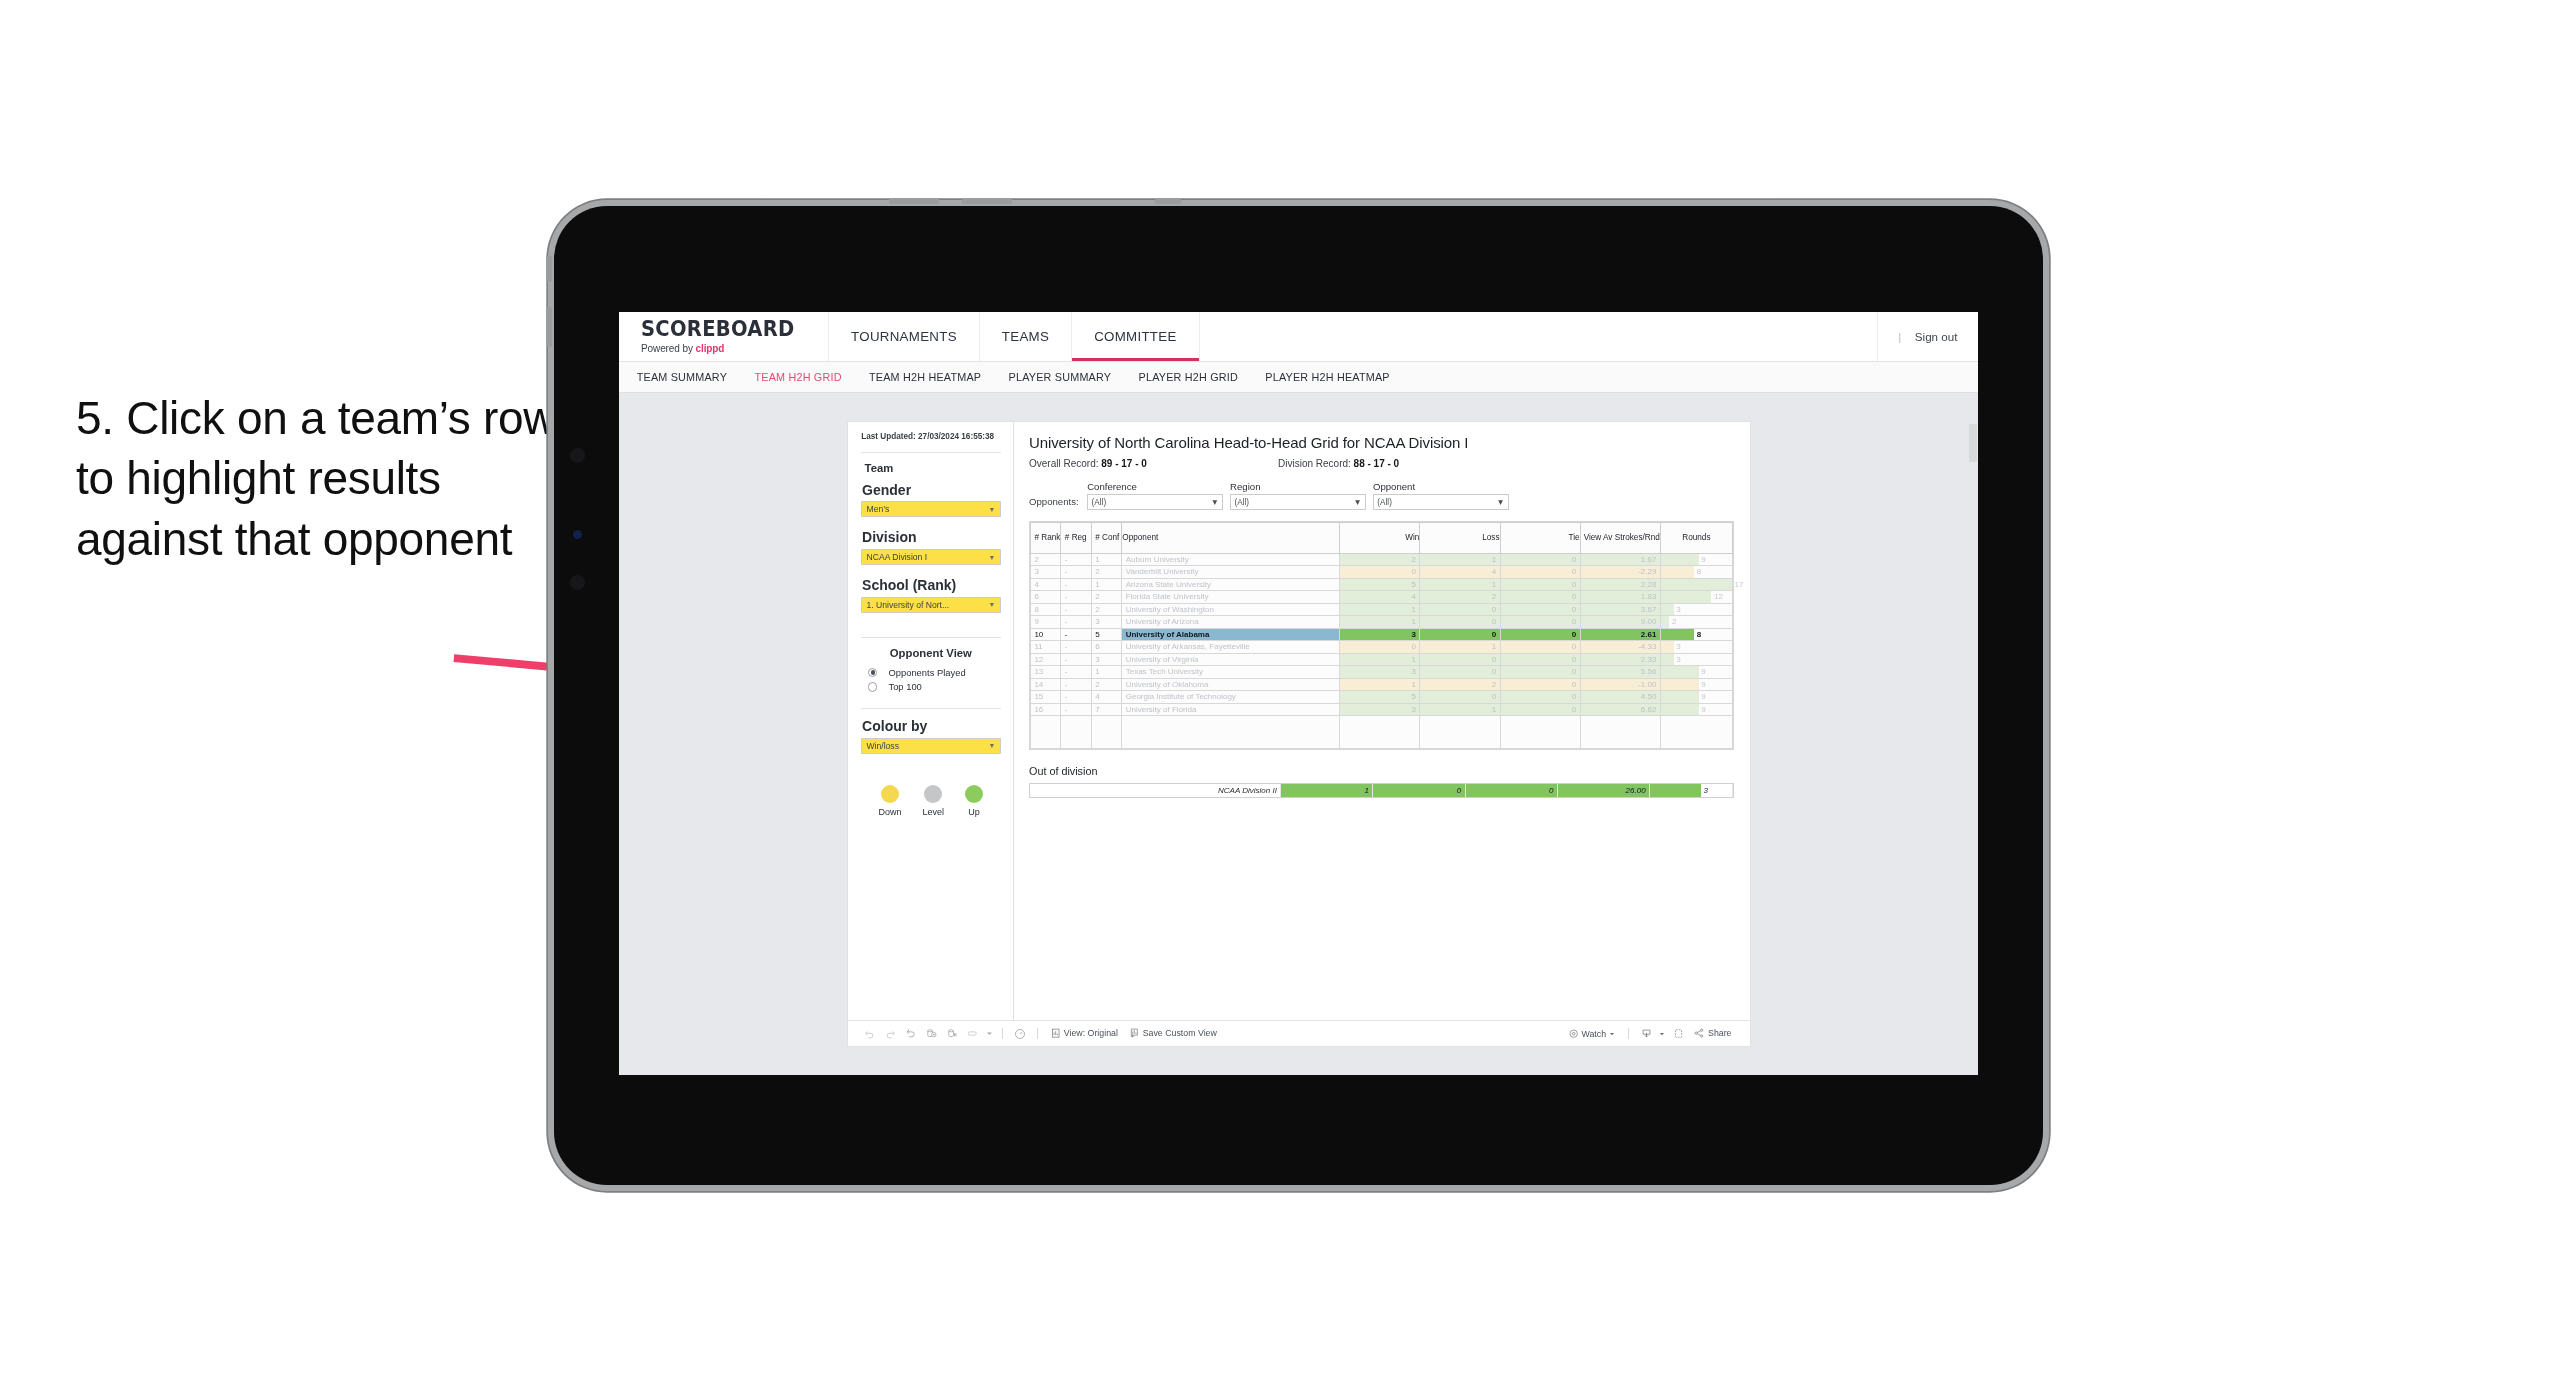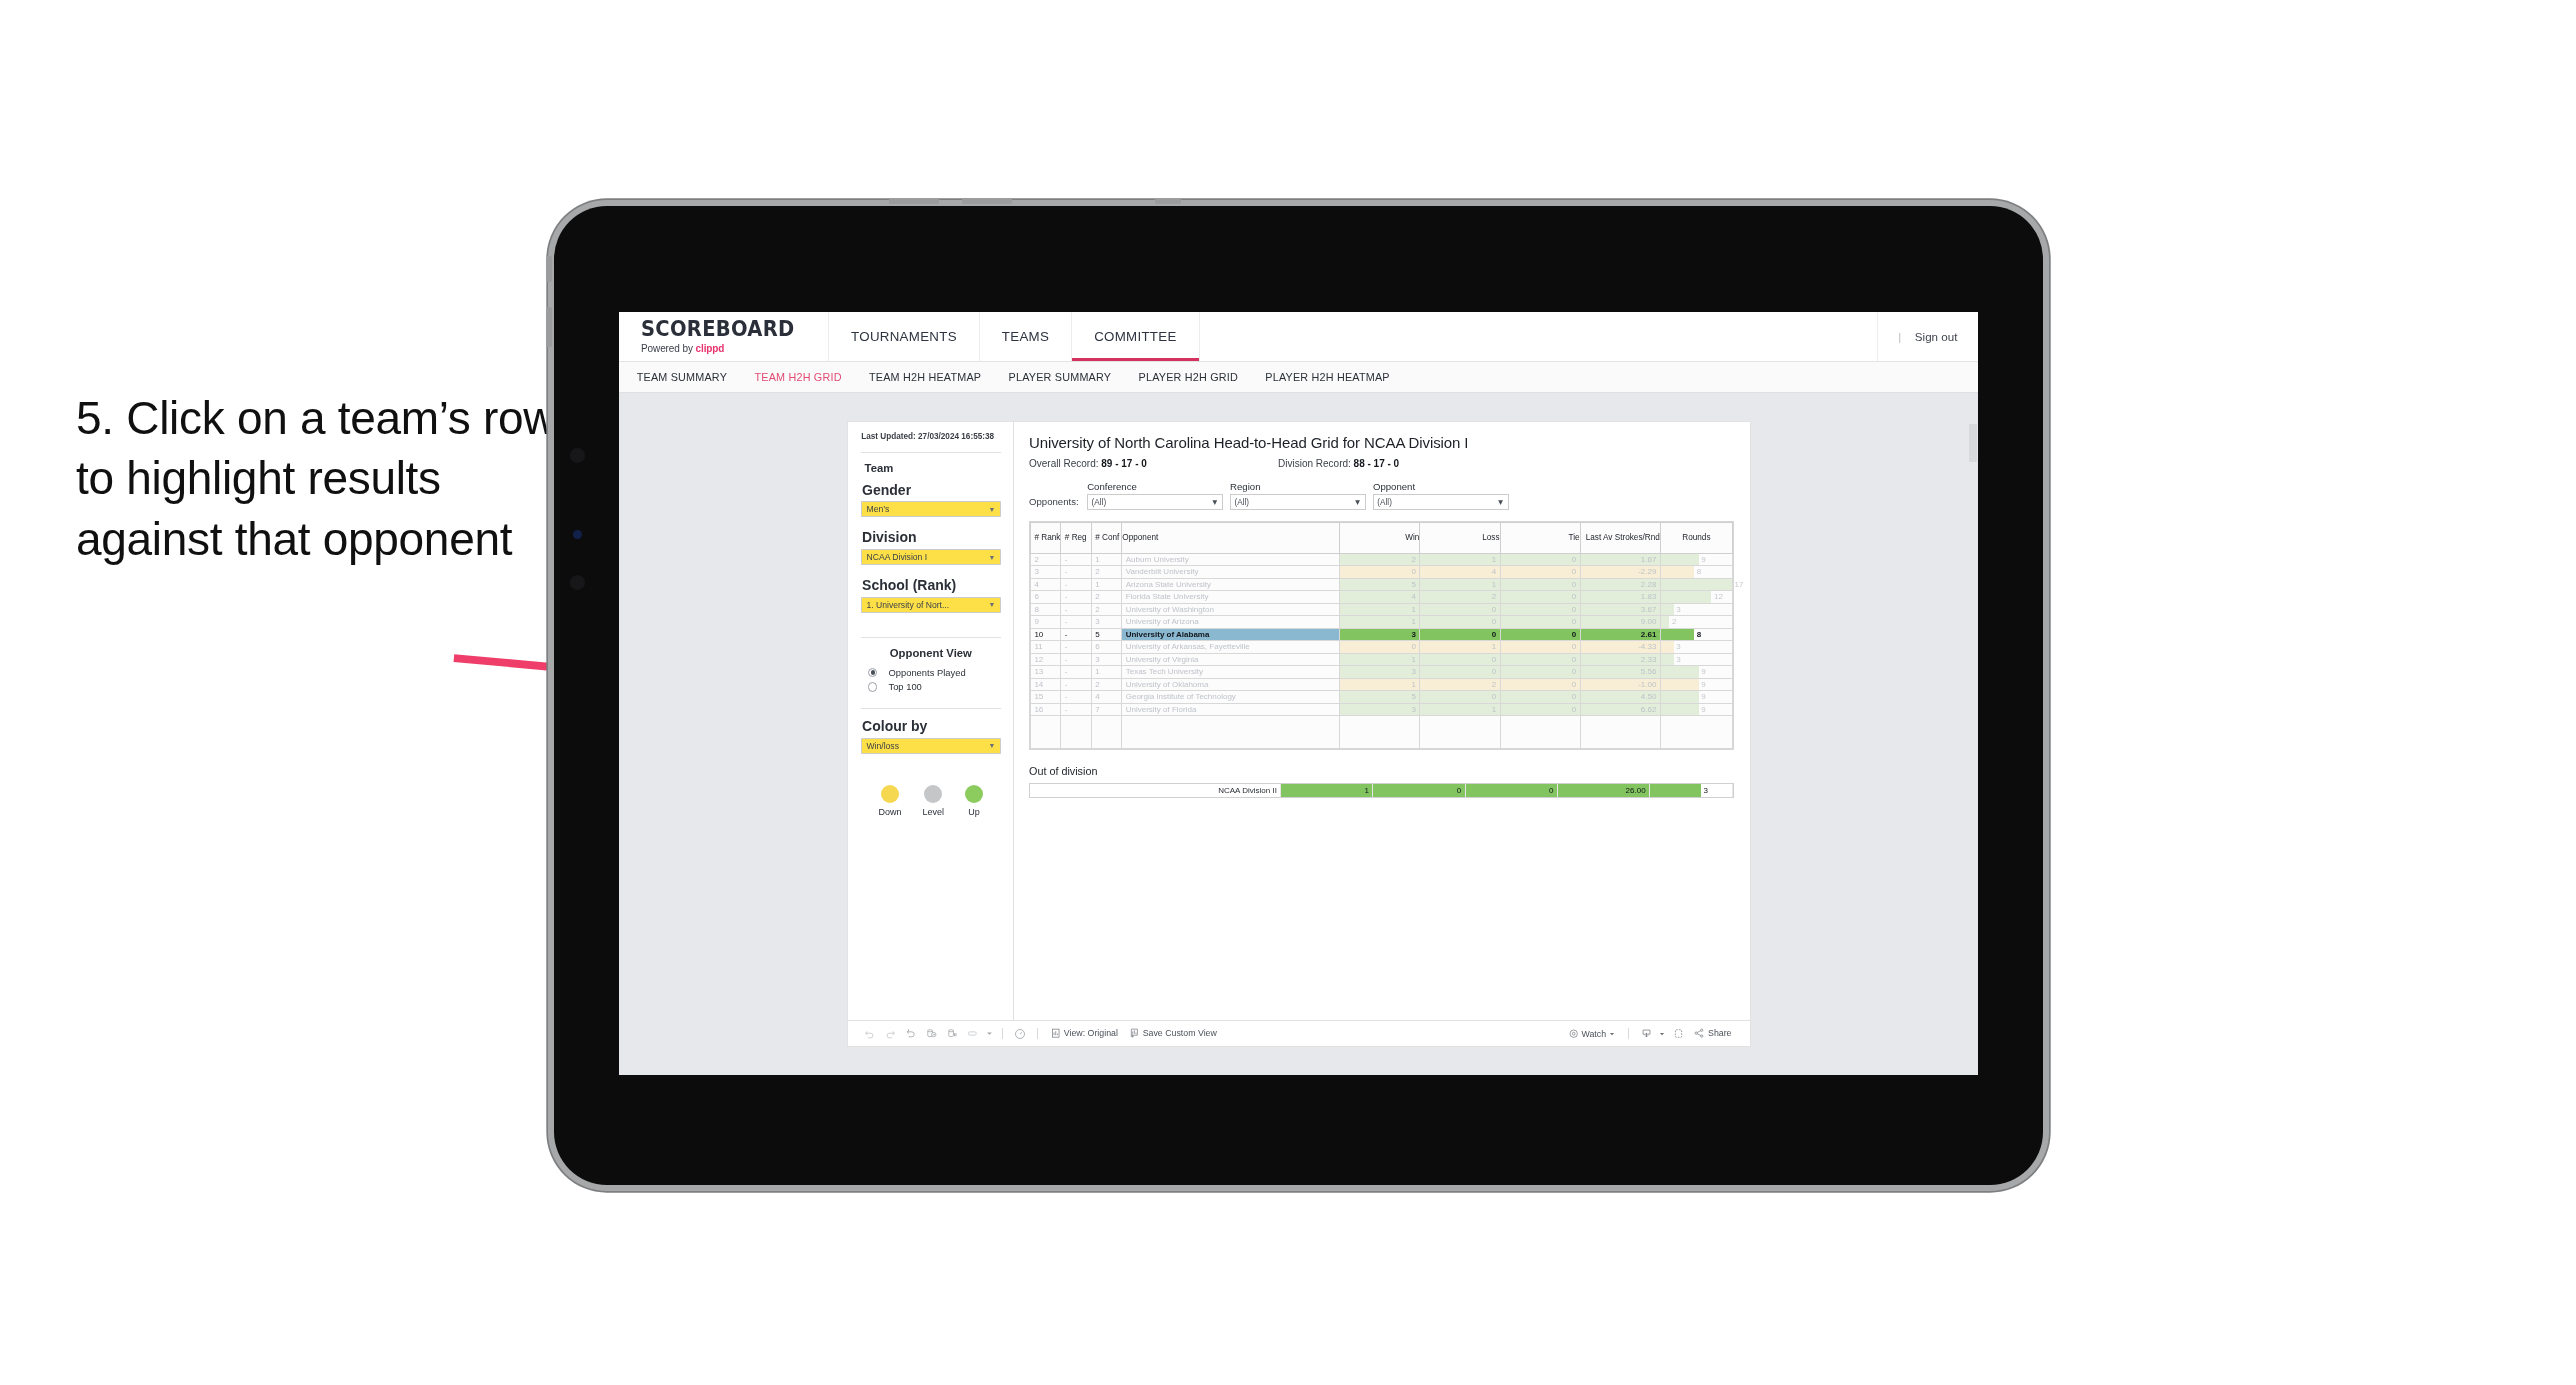--- a/index.html
+++ b/index.html
@@ -156,21 +156,21 @@
   tr.row-hl .c-opp { background:#8ab8d1 !important; color:#12161b; }
   tr.row-hl .c-num { background:#82c45f !important; }
   tr.row-hl .c-rank, tr.row-hl .c-reg, tr.row-hl .c-conf { background:#fcfcfd !important; color:#2a2e34; font-weight:400;}
   tr.dim td { color:#bfc3c8; }
   #tbl-pad td { height: 33px; background:#fcfcfd; border-color:#d8d8d8;}
   #vscroll { position:absolute; width:8.6px; background:#d8d9db; border-radius:0.9px; }
 
   
   #ood-title { margin-top: 14.6px; font-size: 10.8px; color:#23272d;}
   #ood-wrap { margin-top: 6px; border:0.9px solid #d0d0d0;}
-  table.ood { border-collapse:collapse; width:100%; table-layout:fixed; font-size:8px;}
+  table.ood { border-collapse:collapse; width:100%; table-layout:fixed; font-size:8px;font-style:italic;}
   table.ood td { height: 13px; padding: 0 3.4px; border-right:0.9px solid #e6e6e6;}
 
   
   #toolbar {
     height: 26px; border-top:0.9px solid #e2e2e2; background:#fff;
     display:flex; align-items:center; padding: 0 12px; gap: 0; font-size: 8.8px; color:#4b5059;
   }
   .tb-ico { width: 20.6px; height: 19px; display:flex; align-items:center; justify-content:center; cursor:pointer; }
   .tb-sep { width:0.9px; height:11px; background:#d9d9d9; margin: 0 6.9px;}
   .tb-item { display:flex; align-items:center; gap:3.4px; padding: 0 6px; cursor:pointer; }
@@ -327,21 +327,21 @@
                 <table class="grid">
                   <thead>
                     <tr>
                       <th class="c-rank"><span># Rank</span></th>
                       <th class="c-reg"><span># Reg</span></th>
                       <th class="c-conf"><span># Conf</span></th>
                       <th class="c-opp"><span>Opponent</span></th>
                       <th class="c-num"><span>Win</span></th>
                       <th class="c-num"><span>Loss</span></th>
                       <th class="c-num"><span>Tie</span></th>
-                      <th class="c-num"><span>Last Av Strokes/Rnd</span></th>
+                      <th class="c-num"><span>View Av Strokes/Rnd</span></th>
                       <th class="c-rounds"><span>Rounds</span></th>
                     </tr>
                   </thead>
                   <tbody id="grid-body">
                       <tr class="dim">
                         <td class="c-rank">2</td>
                         <td class="c-reg">-</td>
                         <td class="c-conf">1</td>
                         <td class="c-opp">Auburn University</td>
                         <td class="c-num" style="background: rgb(226, 237, 218);">2</td>

